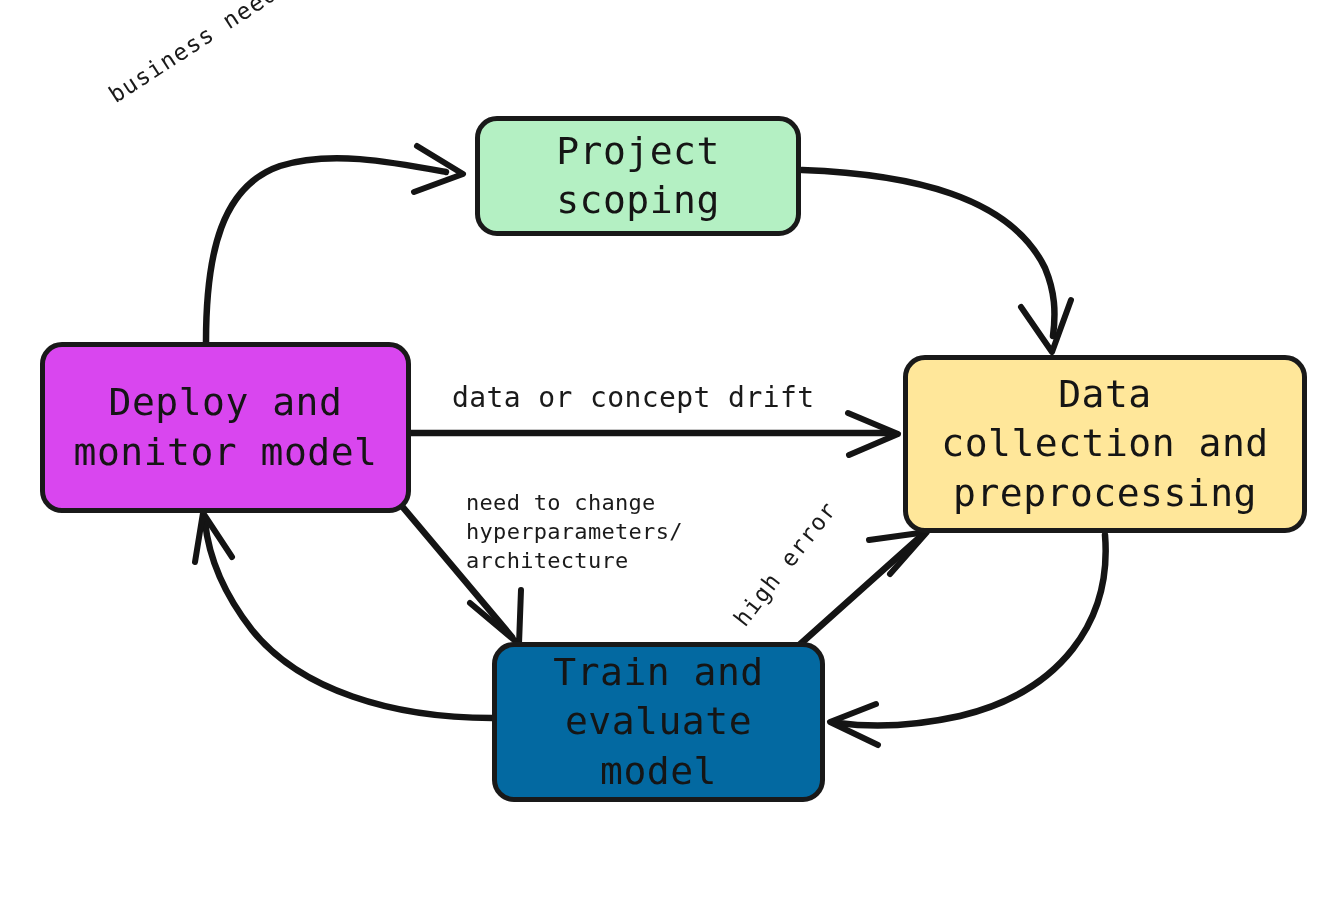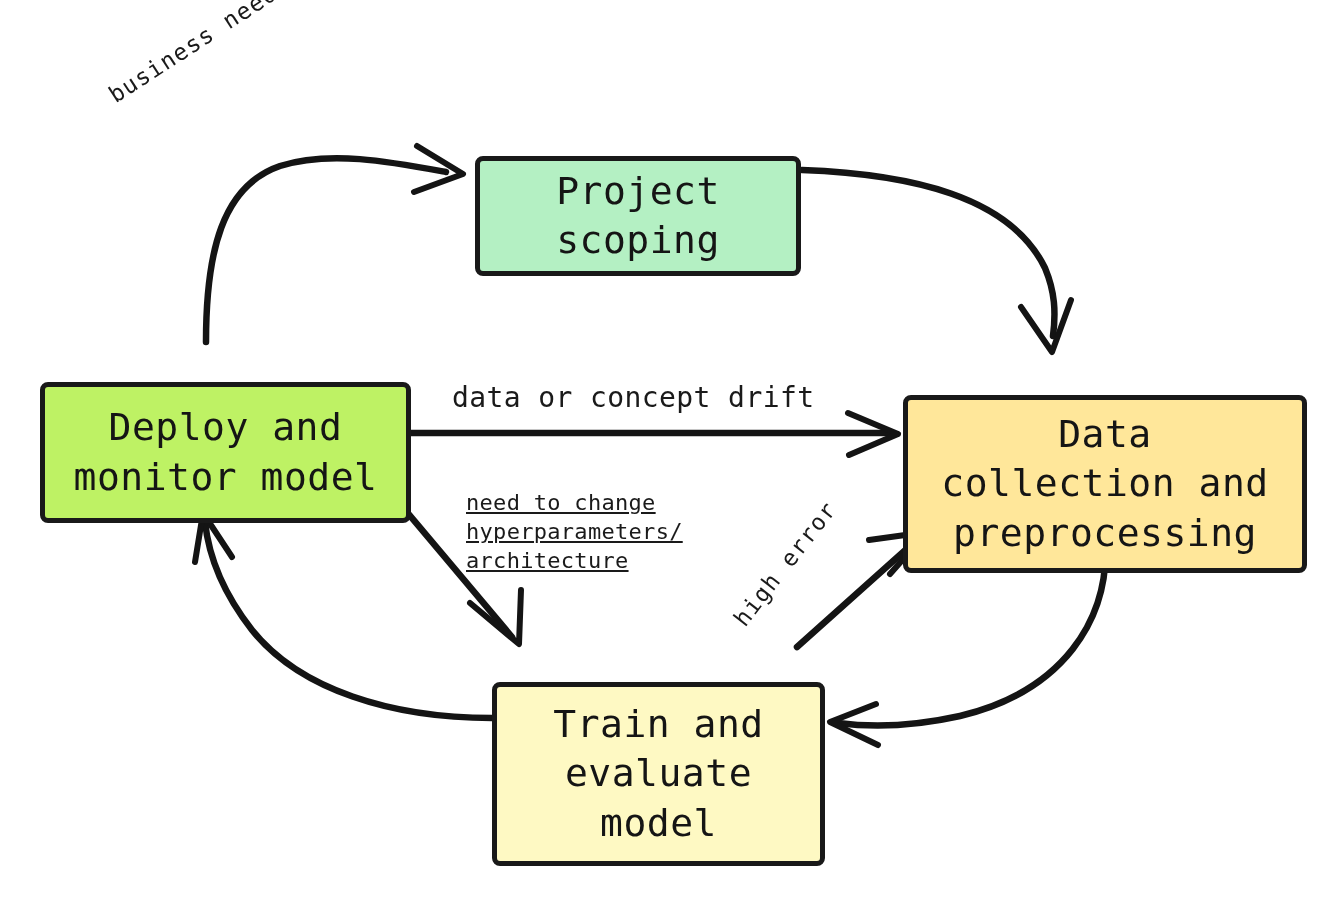--- a/index.html
+++ b/index.html
@@ -35,48 +35,47 @@
     fill: none;
     stroke: #141414;
     stroke-width: 6;
     stroke-linecap: round;
     stroke-linejoin: round;
   }
   .node {
     position: absolute;
     box-sizing: border-box;
     border: 5px solid #191919;
-    border-radius: 8px;
+    border-radius: 22px;
     display: flex;
     align-items: center;
     justify-content: center;
     text-align: center;
     color: #151515;
     font-size: 38px;
     line-height: 1.30;
     letter-spacing: 0.5px;
     white-space: pre-line;
     z-index: 3;
-    margin-top: 40px;
   }
   #node-scoping {
     left: 475px; top: 116px; width: 326px; height: 120px;
     background: #b4f0c3;
   }
   #node-data {
     left: 903px; top: 355px; width: 404px; height: 178px;
     background: #ffe79a;
   }
   #node-deploy {
-    left: 40px; top: 342px; width: 371px; height: 141px;
-    background: #bef264;
+    left: 40px; top: 342px; width: 371px; height: 171px;
+    background: #d946ef;
   }
   #node-train {
-    left: 492px; top: 642px; width: 333px; height: 184px;
-    background: #fef9c3;
+    left: 492px; top: 642px; width: 333px; height: 160px;
+    background: #0369a1;
   }
   .edge-label {
     position: absolute;
     color: #1a1a1a;
     white-space: pre-line;
     z-index: 4;
     pointer-events: none;
   }
   #label-drift {
     left: 452px; top: 381px;
@@ -97,21 +96,20 @@
     letter-spacing: 1.2px;
     transform: rotate(-52deg);
     transform-origin: left bottom;
   }
   #label-hyper {
     left: 466px; top: 488px;
     font-size: 22px;
     line-height: 1.32;
     text-align: left;
     letter-spacing: 0.3px;
-    text-decoration: underline;
   }
 </style>
 </head>
 <body>
 
 <div id="canvas">
 
   <svg id="wires" viewBox="0 0 1328 924">
 
     <g>

